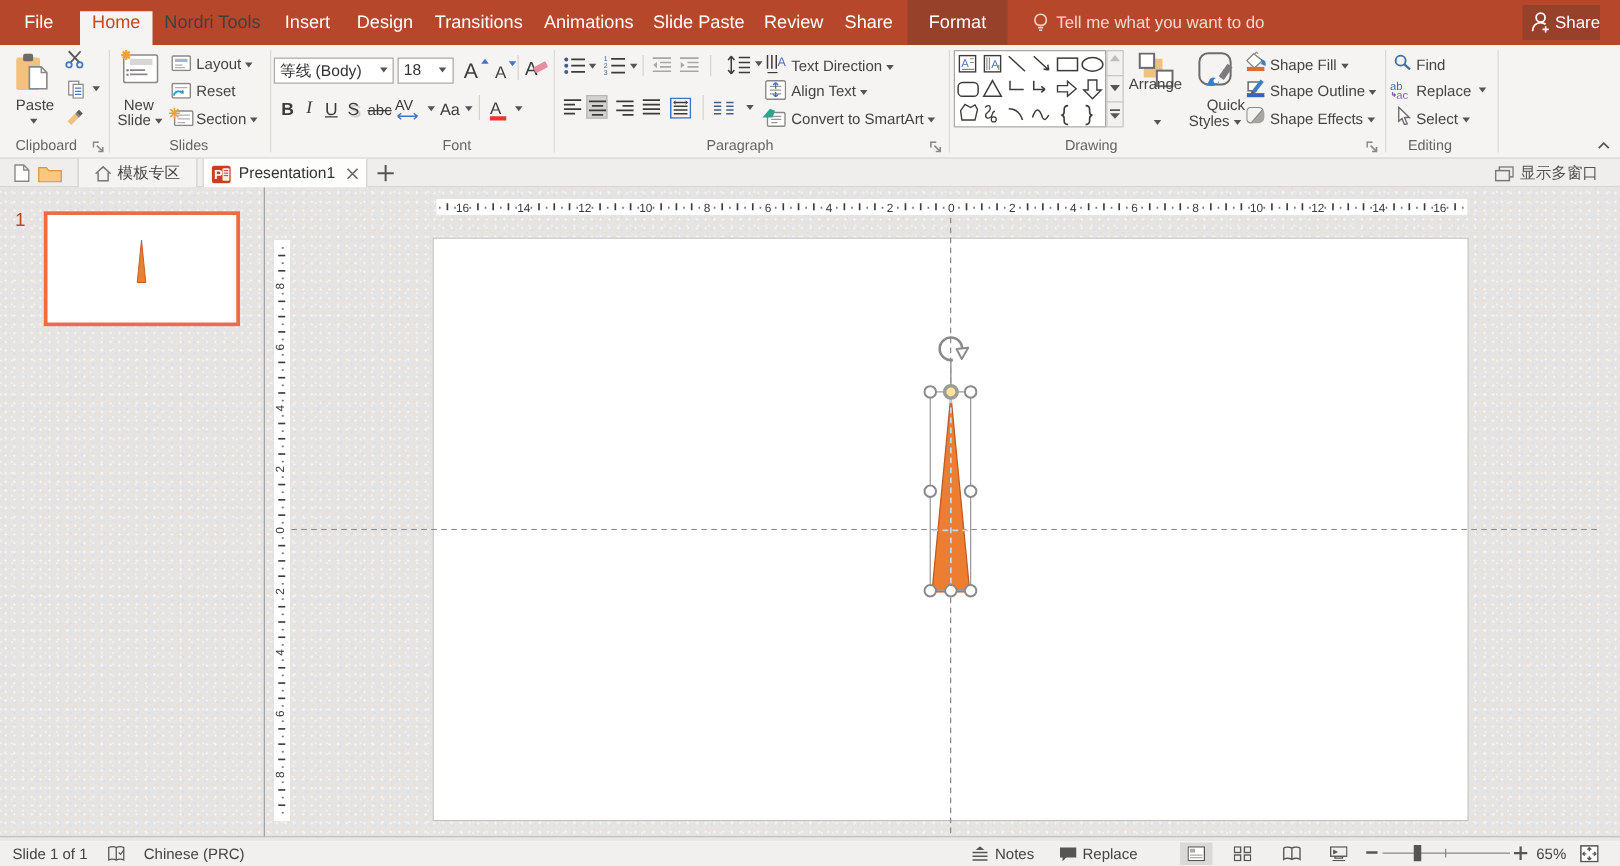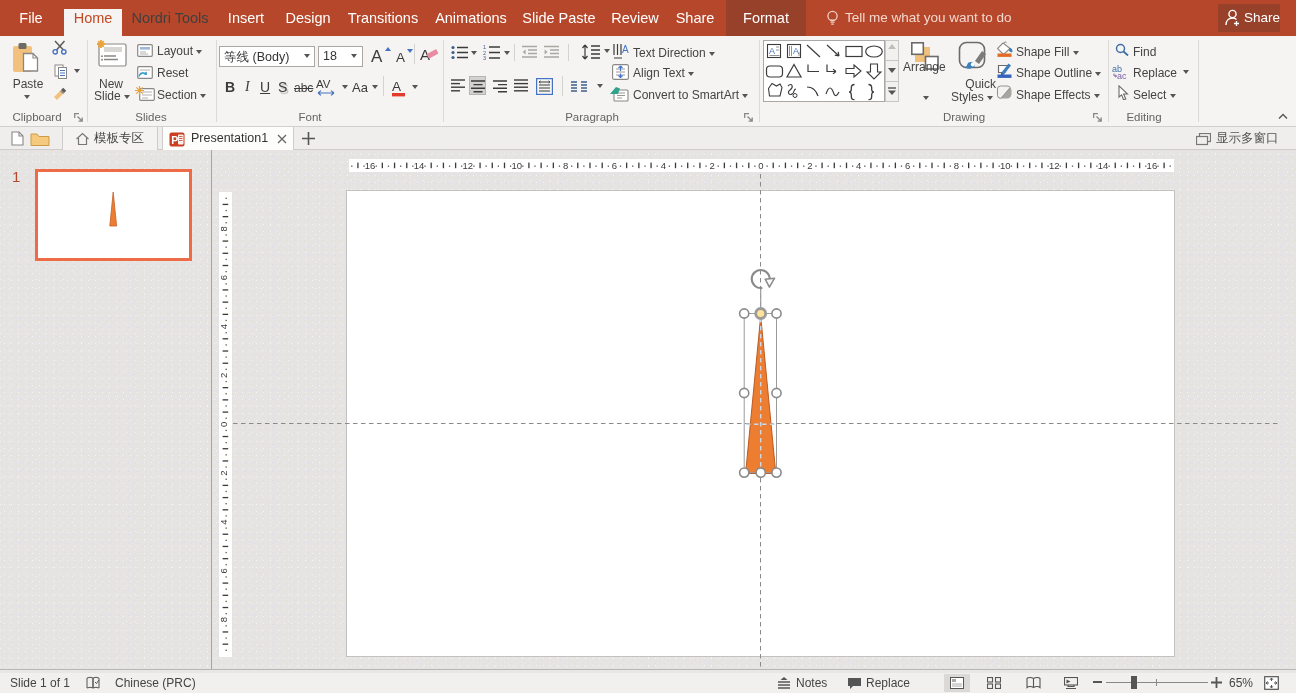--- a/index.html
+++ b/index.html
@@ -44,23 +44,23 @@
 <div class="abs" style="left:1244px;top:0;height:36px;line-height:36px;color:#fff;font-size:13.5px">Share</div>
 <div class="abs" style="left:0;top:36px;width:1296px;height:91px;background:#f5f4f2;border-bottom:1px solid #d2d0ce"></div>
 <div class="abs" style="left:87px;top:40px;width:1px;height:82px;background:#dcdad7"></div>
 <div class="abs" style="left:216px;top:40px;width:1px;height:82px;background:#dcdad7"></div>
 <div class="abs" style="left:443px;top:40px;width:1px;height:82px;background:#dcdad7"></div>
 <div class="abs" style="left:759px;top:40px;width:1px;height:82px;background:#dcdad7"></div>
 <div class="abs" style="left:1108px;top:40px;width:1px;height:82px;background:#dcdad7"></div>
 <div class="abs" style="left:1198px;top:40px;width:1px;height:82px;background:#dcdad7"></div>
 <div class="glbl" style="left:-8px;width:90px;">Clipboard</div>
 <div class="glbl" style="left:106px;width:90px;">Slides</div>
-<div class="glbl" style="left:265px;width:90px;">Font</div>
+<div class="glbl" style="left:287px;width:90px;text-align:right;">Font</div>
 <div class="glbl" style="left:547px;width:90px;">Paragraph</div>
-<div class="glbl" style="left:919px;width:90px;">Drawing</div>
+<div class="glbl" style="left:828px;width:90px;">Drawing</div>
 <div class="glbl" style="left:1099px;width:90px;">Editing</div>
 <svg class="abs" style="left:74px;top:113px" width="10" height="10" viewBox="0 0 10 10">
 <path d="M0.7 5 V0.7 H5" stroke="#8a8886" stroke-width="1.3" fill="none"></path>
 <path d="M3.5 3.5 L8 8 M8.2 4.6 V8.2 H4.6" stroke="#8a8886" stroke-width="1.3" fill="none"></path>
   </svg>
 <svg class="abs" style="left:744px;top:113px" width="10" height="10" viewBox="0 0 10 10">
 <path d="M0.7 5 V0.7 H5" stroke="#8a8886" stroke-width="1.3" fill="none"></path>
 <path d="M3.5 3.5 L8 8 M8.2 4.6 V8.2 H4.6" stroke="#8a8886" stroke-width="1.3" fill="none"></path>
   </svg>
 <svg class="abs" style="left:1093px;top:113px" width="10" height="10" viewBox="0 0 10 10">

